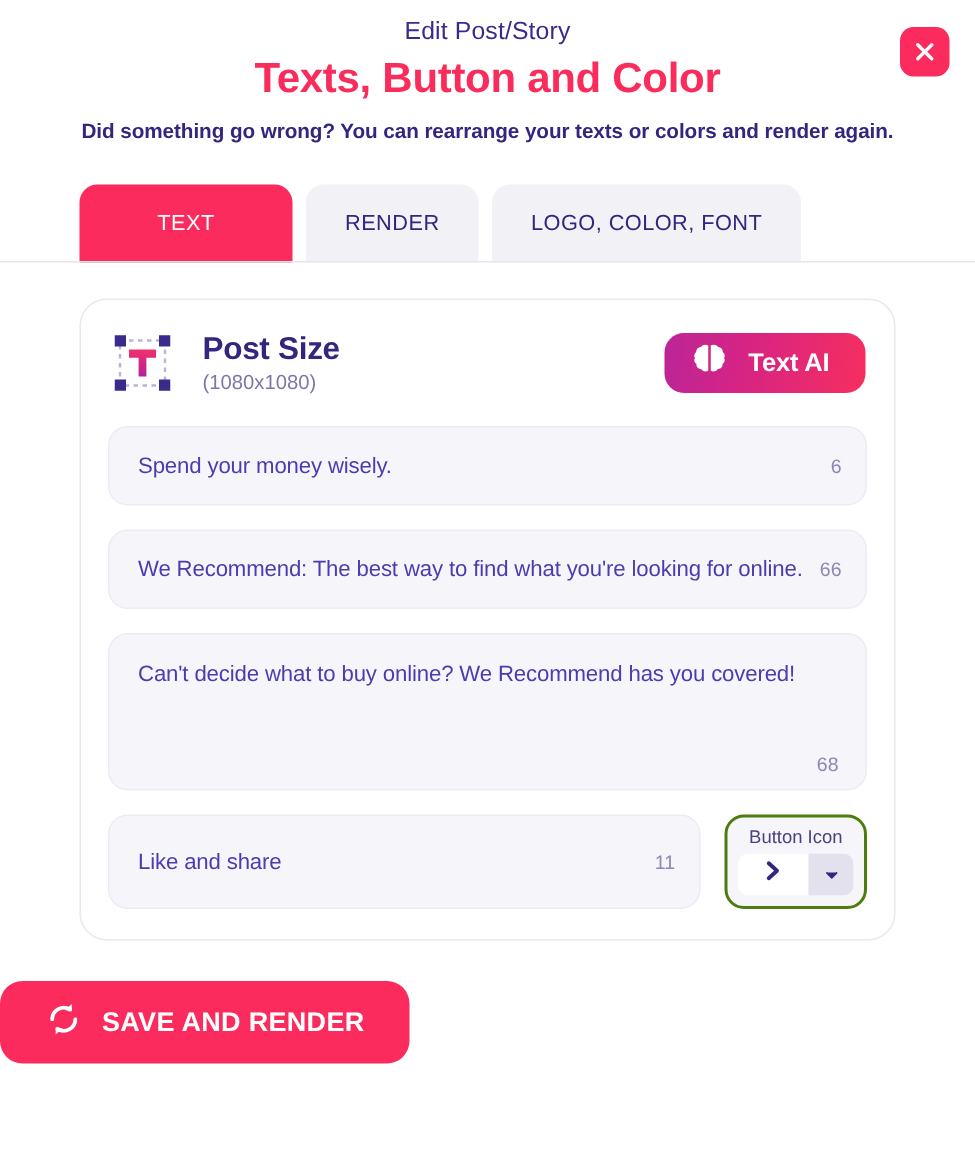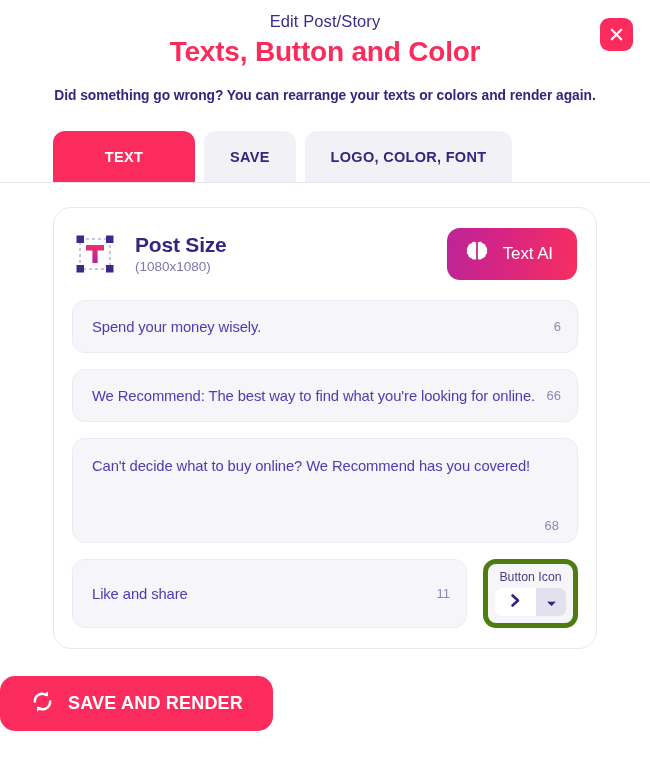--- a/index.html
+++ b/index.html
@@ -29,21 +29,21 @@
     font-size: 28px;
     font-weight: bold;
     color: #fa2c5c;
     margin-top: 5px;
     letter-spacing: -0.2px;
   }
   .subtitle {
     font-size: 13.8px;
     color: #35257f;
     font-weight: bold;
-    margin-top: 20px;
+    margin-top: 12px;
     letter-spacing: -0.05px;
   }
 
   .close-btn {
     position: absolute;
     top: 18px;
     right: 17px;
     width: 33px;
     height: 33px;
     border-radius: 9px;
@@ -66,21 +66,21 @@
     display: flex;
     gap: 9px;
     padding-left: 53px;
     align-items: flex-end;
     height: 100%;
   }
   .tab {
     border: none;
     cursor: pointer;
     font-size: 14.5px;
-    font-weight: bold;
+    font-weight: normal;
     letter-spacing: 0.3px;
     height: 52px;
     padding: 0 26px;
     border-radius: 12px 12px 0 0;
     background: #f1f1f6;
     color: #35257f;
     display: flex;
     align-items: center;
     justify-content: center;
     font-family: "Liberation Sans", sans-serif;
@@ -129,25 +129,25 @@
   }
 
   .ai-btn {
     display: flex;
     align-items: center;
     gap: 13px;
     border: none;
     cursor: pointer;
     border-radius: 13px;
     padding: 0 24px 0 17px;
-    height: 52px;
+    height: 40px;
     background: linear-gradient(100deg, #bb2597 0%, #d52485 38%, #f72e5f 100%);
     color: #fff;
     font-size: 17px;
-    font-weight: normal;
+    font-weight: bold;
     font-family: "Liberation Sans", sans-serif;
     letter-spacing: -0.1px;
   }
 
   
   .fields { margin-top: 20px; display: flex; flex-direction: column; gap: 16px; }
 
   .field {
     position: relative;
     background: #f6f5fa;
@@ -186,21 +186,21 @@
   .field.tall .counter { bottom: 9px; right: 18px; }
 
   
   .row-bottom { display: flex; gap: 16px; align-items: stretch; }
   .row-bottom .field { flex: 1; }
 
   .icon-select {
     width: 95px;
     flex: 0 0 95px;
     background: #f6f5fa;
-    border: 5px solid #4d7c0f;
+    border: 2px solid #4d7c0f;
     border-radius: 13px;
     display: flex;
     flex-direction: column;
     align-items: center;
     padding: 6px 7px 7px 7px;
     cursor: pointer;
   }
   .icon-select .lbl {
     font-size: 12.3px;
     color: #4c4080;
@@ -261,21 +261,21 @@
       <svg width="15" height="15" viewBox="0 0 16 16">
         <path d="M3 3 L13 13 M13 3 L3 13" stroke="#ffffff" stroke-width="2.4" stroke-linecap="round"></path>
       </svg>
     </span>
   </button>
 </div>
 
 <div class="tabs-wrap">
   <div class="tabs">
     <button class="tab active">TEXT</button>
-    <button class="tab">SAVE</button>
+    <button class="tab">RENDER</button>
     <button class="tab">LOGO, COLOR, FONT</button>
   </div>
   <div class="tab-divider"></div>
 </div>
 
 <div class="card">
 
   <div class="card-head">
     <div class="ps-left">
       <span class="ps-icon">

